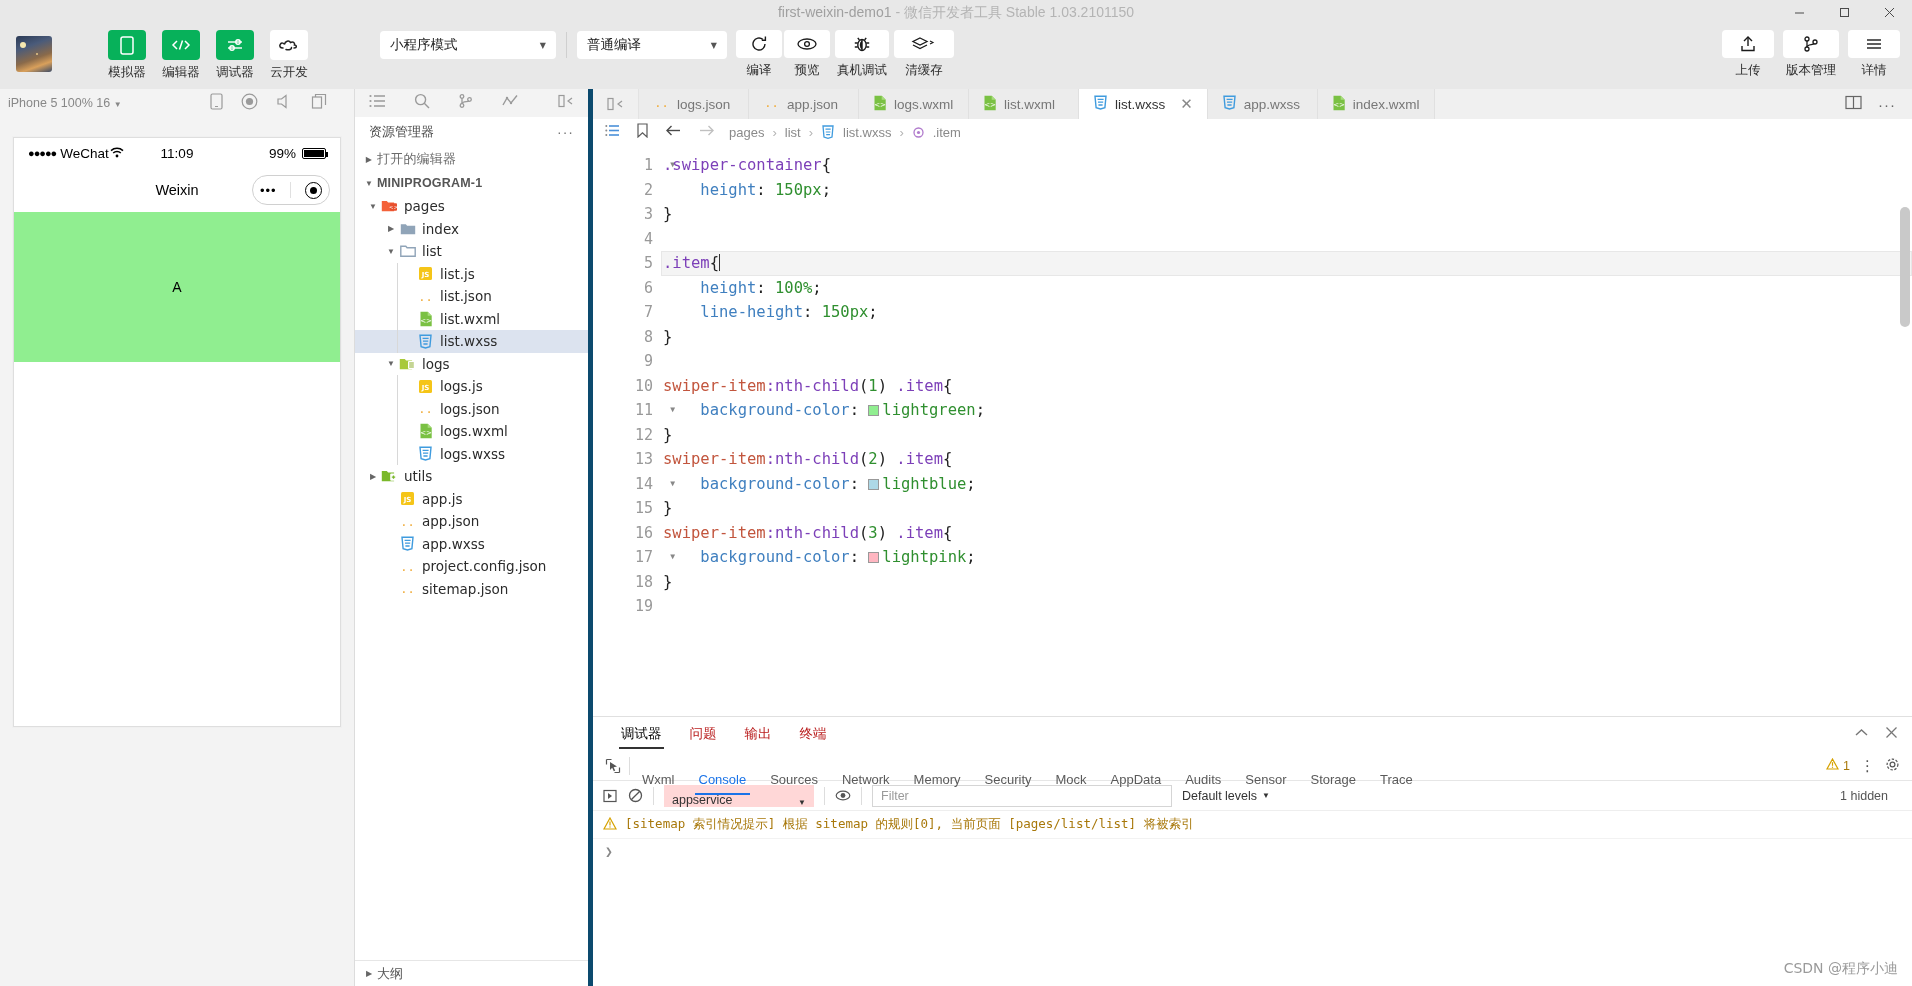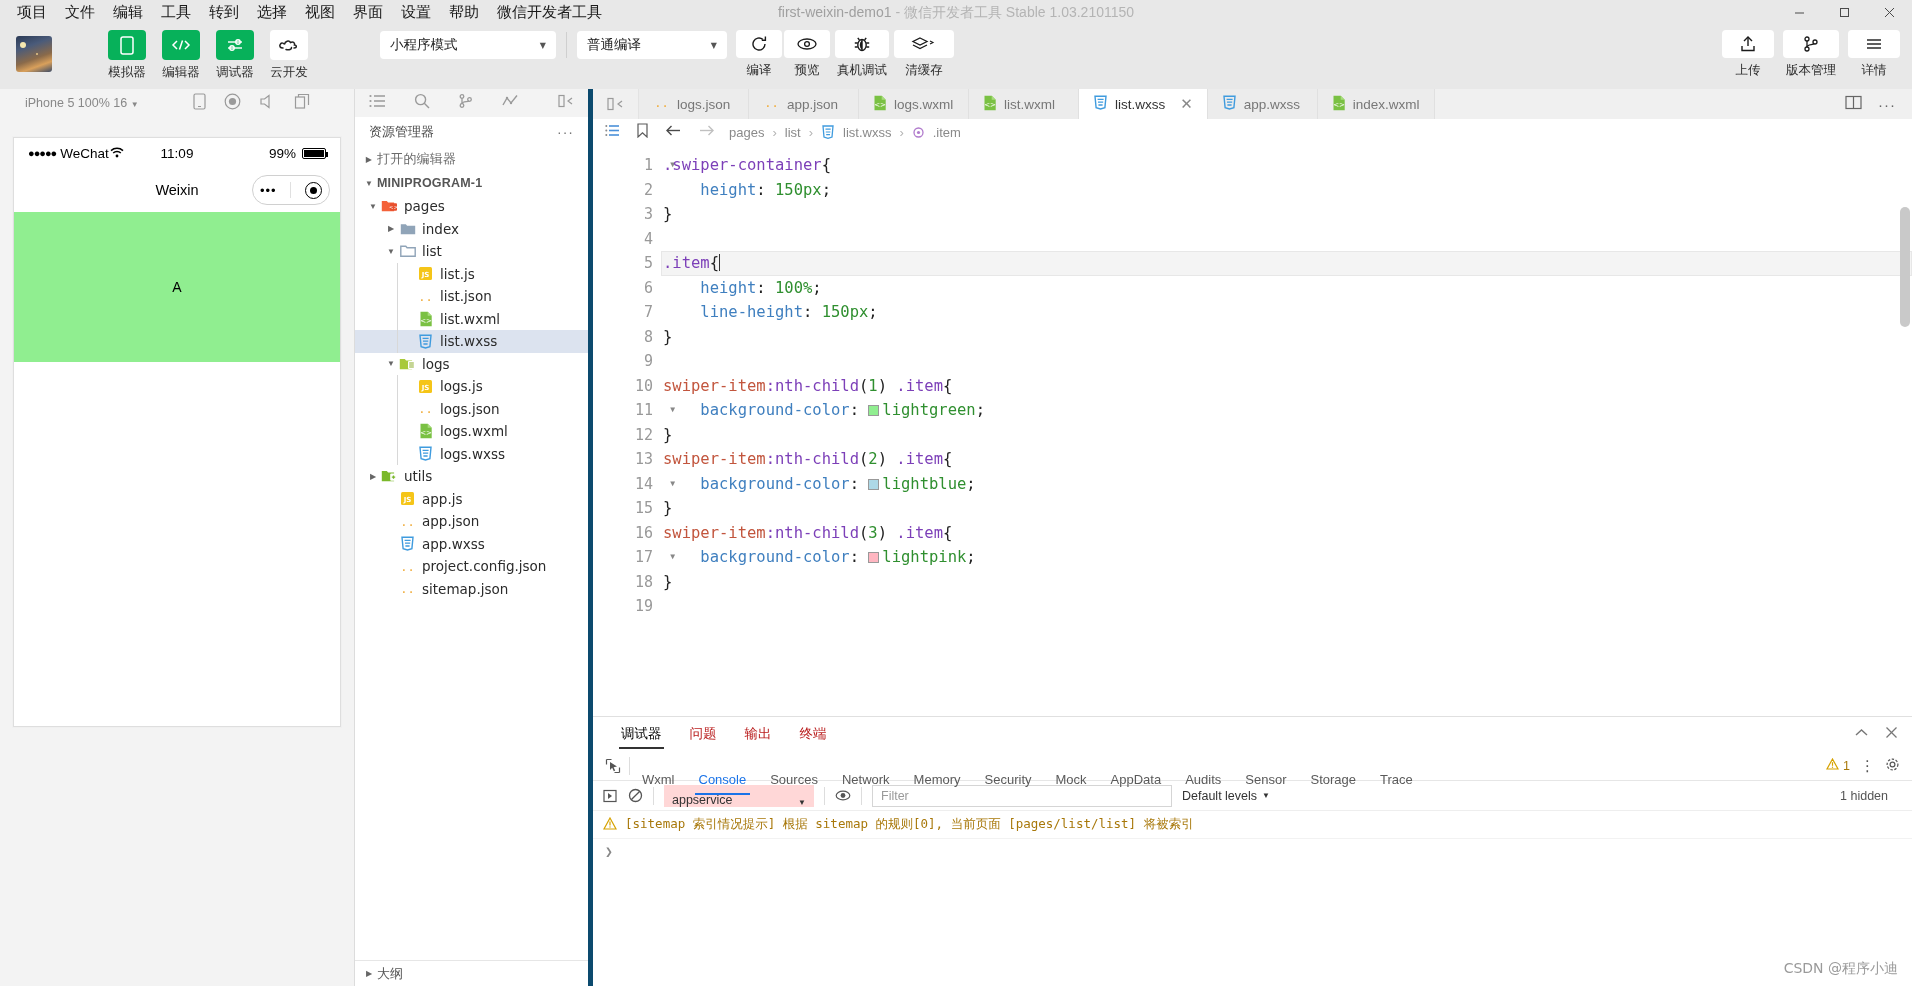--- a/index.html
+++ b/index.html
@@ -71,21 +71,21 @@
   .act.wide { width: 62px; }
   .act.wide .sq { width: 54px; }
   .tb-right { position: absolute; right: 14px; top: 6px; display: flex; gap: 8px; }
   .tb-right .act .sq { width: 52px; }
 
   
   .body { flex: 1; display: flex; min-height: 0; background: #f3f3f3; }
 
   
   .sim-col { width: 355px; flex: none; background: #f3f3f3; display: flex; flex-direction: column; border-right: 1px solid #dcdcdc; }
-  .sim-bar { height: 28px; display: flex; align-items: center; padding: 0 25px; background: #f3f3f3; flex: none; }
+  .sim-bar { height: 28px; display: flex; align-items: center; padding: 0 8px; background: #f3f3f3; flex: none; }
   .sim-dev { font-size: 12.5px; color: #888; }
   .sim-icons { margin-left: auto; display: flex; gap: 18px; align-items: center; color: #9a9a9a; padding-right: 18px;}
   .phone {
     margin: 20px auto 0 auto; width: 328px; height: 590px; background: #fff;
     border: 1px solid #dedede; display: flex; flex-direction: column;
     box-shadow: 0 0 0 1px rgba(0,0,0,0.01);
   }
   .ph-status { height: 30px; display: flex; align-items: center; padding: 0 14px; font-size: 13.5px; color: #000; }
   .ph-status .dots { letter-spacing: -1px; font-size: 11px; }
   .ph-carrier { margin-left: 4px; font-size: 13.5px;}
@@ -186,33 +186,20 @@
   .cmsg { display: flex; align-items: flex-start; gap: 8px; padding: 5px 10px; color: #a8780a; border-bottom: 1px solid #f2f2f2;}
   .cprompt { padding: 5px 12px; color: #888; font-size: 13px; }
   .watermark { position: absolute; right: 14px; bottom: 8px; font-size: 14px; color: #9a9a9a; font-family:"DejaVu Sans",sans-serif;}
 </style>
 </head>
 <body>
 
 <div class="app">
 
   <div class="titlebar">
-    <div class="menubar" id="menubar">
-        <div class="menu-item">项目</div>
-        <div class="menu-item">文件</div>
-        <div class="menu-item">编辑</div>
-        <div class="menu-item">工具</div>
-        <div class="menu-item">转到</div>
-        <div class="menu-item">选择</div>
-        <div class="menu-item">视图</div>
-        <div class="menu-item">界面</div>
-        <div class="menu-item">设置</div>
-        <div class="menu-item">帮助</div>
-        <div class="menu-item">微信开发者工具</div>
-      </div>
     <div class="win-title">
       <span>first-weixin-demo1</span>
       <span class="tsub">-</span>
       <span class="tsub">微信开发者工具 Stable 1.03.2101150</span>
     </div>
     <div class="win-buttons">
       <div class="wb">
         <svg width="11" height="11" viewBox="0 0 11 11">
             <line x1="1" y1="6" x2="10" y2="6" stroke="currentColor" stroke-width="1"></line>
           </svg>

